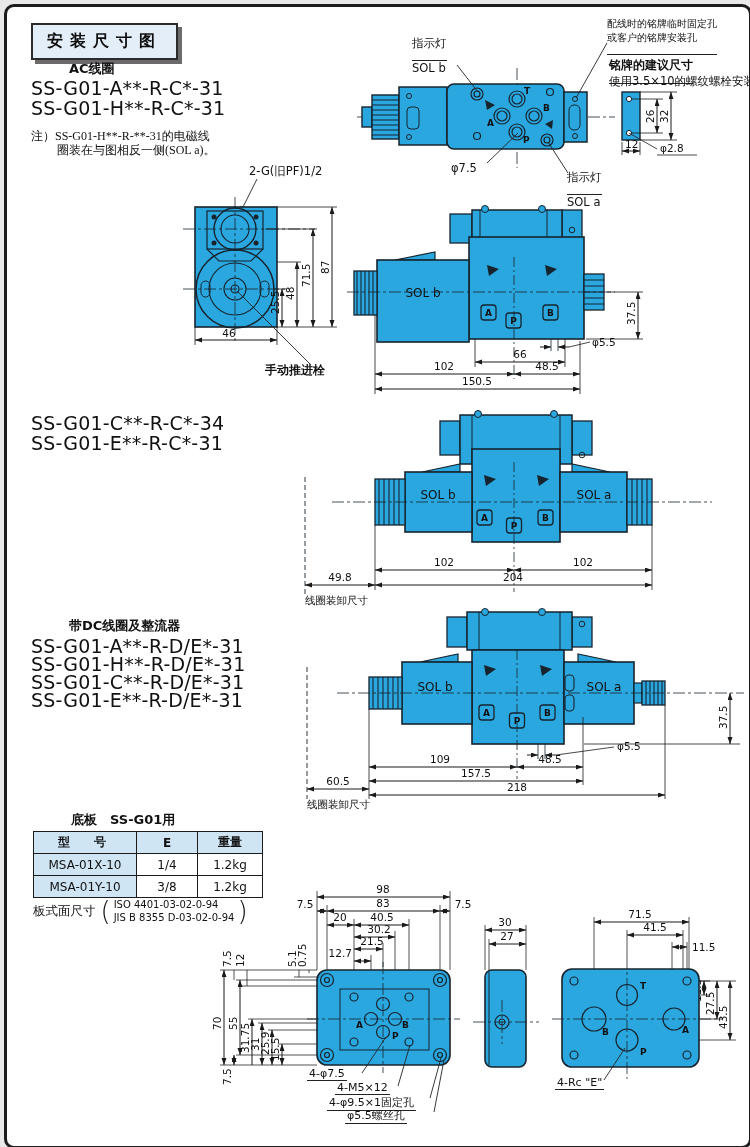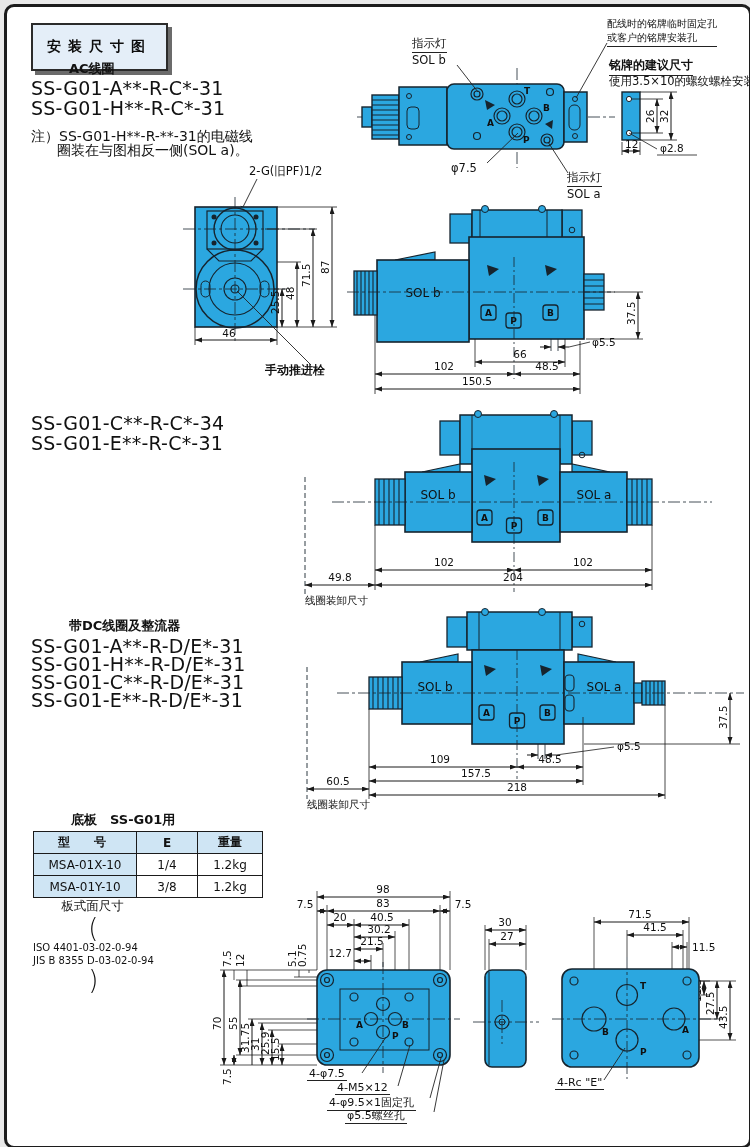--- a/index.html
+++ b/index.html
@@ -1,40 +1,40 @@
 <!DOCTYPE html>
 <html><head>
 <meta charset="utf-8">
 <style>
   html,body{margin:0;padding:0;background:#e9e9e9;font-family:"DejaVu Sans","Liberation Sans",sans-serif;}
   #sheet{position:relative;width:742px;height:1139px;margin:4px;background:#ffffff;
          border:3px solid #1c1c1c;border-radius:10px;overflow:hidden;}
   .abs{position:absolute;}
   .txt{color:#111;white-space:nowrap;}
   #title-box{left:24px;top:16px;background:#e4eef8;border:2px solid #2b2b2b;
-             box-shadow:4px 4px 0 rgba(70,70,70,.8);padding:13px 14px;font-size:14px;
+             box-shadow:4px 4px 0 rgba(70,70,70,.8);padding:6px 14px;font-size:16px;
              font-weight:bold;letter-spacing:7px;color:#0d0d0d;}
   .h1{font-size:13px;font-weight:bold;margin-left:38px;}
   .model{font-size:19px;letter-spacing:.2px;}
-  .note{font-size:14px;}
-  .und{border-bottom:1.2px solid #222;padding-bottom:1px;}
+  .note{font-size:12px;font-family:Liberation Serif, serif;}
+  .und{border-bottom:1.2px solid #222;padding-bottom:9px;}
   .lead-lbl{font-size:11px;border-bottom:1.1px solid #222;padding:0 2px 0 2px;}
   svg{position:absolute;overflow:visible;}
   svg text{font-family:"DejaVu Sans","Liberation Sans",sans-serif;fill:#101010;}
   .dt{font-size:10.5px;}
   .pt{font-size:9px;font-weight:bold;}
   .sol{font-size:12px;}
   
   #bp-table{left:26px;top:824px;border-collapse:collapse;}
   #bp-table td{border:1.4px solid #1b1b1b;font-size:12px;text-align:center;height:19px;color:#111;}
   #bp-table .c1{width:100px;background:#cfe5f4;}
   #bp-table .c2{width:58px;}
   #bp-table .c3{width:62px;margin-top:48px;}
   #bp-table .head td{background:#cfe5f4;font-weight:bold;}
-  #surface-row{left:26px;top:891px;display:flex;align-items:center;color:#111;flex-direction:column;}
+  #surface-row{left:26px;top:891px;display:flex;align-items:center;color:#111;}
   #surface-row .par{font-size:26px;font-weight:200;margin:0 3px;line-height:26px;}
   #surface-row .iso div{font-size:10px;line-height:13px;}
   #surface-row .lab{font-size:12.5px;margin-right:2px;}
 </style>
 </head>
 <body>
 
 <div id="sheet">
 
   <svg width="0" height="0">

